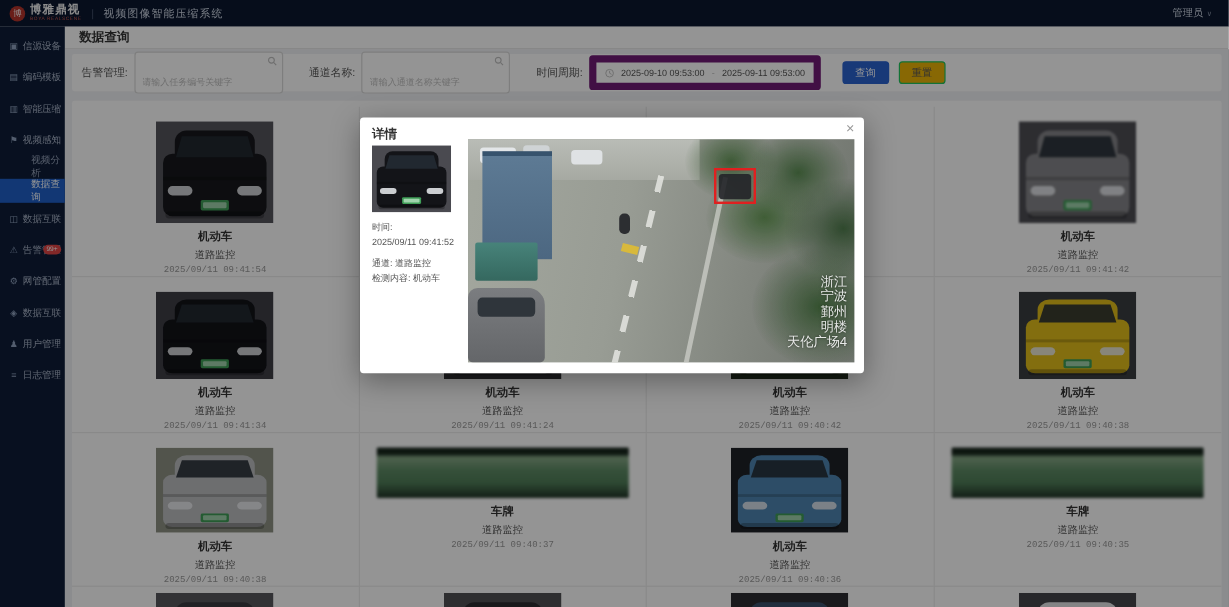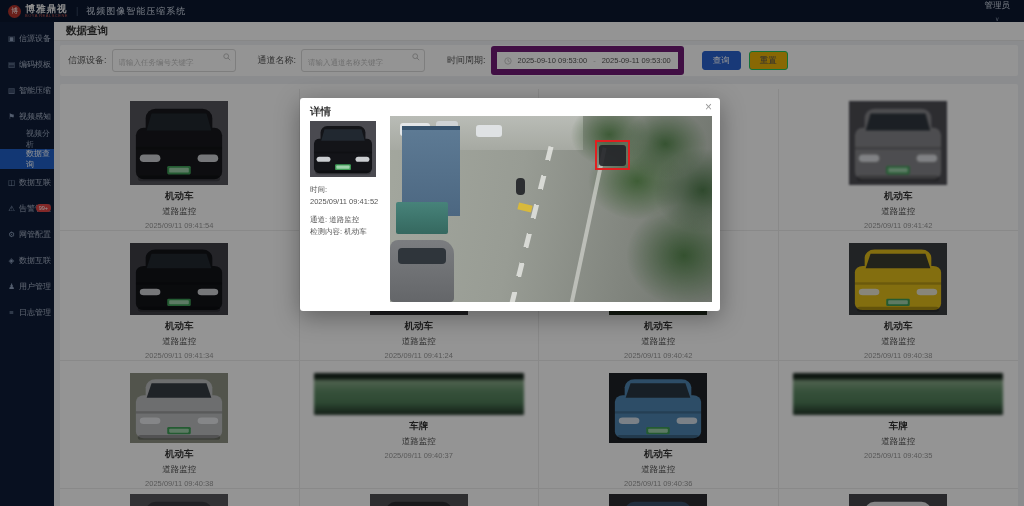--- a/index.html
+++ b/index.html
@@ -1,50 +1,50 @@
 <!DOCTYPE html>
 <html><head>
 <meta charset="utf-8">
 <style>
   html,body{margin:0;padding:0;background:#333;}
   .app{position:relative;width:1024px;height:506px;overflow:hidden;background:#f0f2f5;
        font-family:"Liberation Sans","DejaVu Sans",sans-serif;-webkit-font-smoothing:antialiased;}
   
   .topbar{position:absolute;top:0;left:0;right:0;height:22px;background:#0b1830;display:flex;align-items:center;z-index:5;}
-  .logo{display:flex;align-items:center;margin-left:8px;text-align:center;}
+  .logo{display:flex;align-items:center;margin-left:8px;}
   .logo-mark{width:13px;height:13px;border-radius:50%;background:#b5342c;color:#fff;font-size:7px;
              display:flex;align-items:center;justify-content:center;}
   .brand{margin-left:4px;line-height:1;}
   .brand-name{font-size:9.5px;font-weight:bold;color:#f2f2f2;letter-spacing:1px;}
   .brand-sub{font-size:4px;color:#c4554d;letter-spacing:.5px;}
   .hd-divider{color:#44506b;font-size:9px;margin:0 8px;}
   .app-title{font-size:9px;color:#cdd5e3;letter-spacing:1px;}
   .hd-spacer{flex:1;}
-  .user{display:flex;align-items:center;gap:3px;margin-right:14px;font-size:8.5px;color:#cdd5e3;cursor:pointer;flex-direction:column;}
+  .user{display:flex;align-items:center;gap:3px;margin-right:14px;font-size:8.5px;color:#cdd5e3;cursor:pointer;}
   .user .chev{font-size:6px;color:#8a94a8;}
   
   .sidebar{position:absolute;top:22px;left:0;bottom:0;width:54px;background:#0e1d38;z-index:4;padding-top:3px;}
   .side-item{position:relative;height:26px;display:flex;align-items:center;padding-left:7px;cursor:pointer;}
   .s-ico{width:9px;font-size:7.5px;color:#8fa0bd;margin-right:3px;text-align:center;}
   .s-label{font-size:8px;color:#aab4c8;white-space:nowrap;}
   .s-chev{position:absolute;right:5px;font-size:5.5px;color:#7c8aa3;}
   .s-badge{position:absolute;right:3px;background:#e04545;color:#fff;font-size:5.5px;border-radius:6px;
            padding:0 3px;line-height:8px;height:8px;}
   .side-sub{height:20px;display:flex;align-items:center;padding-left:26px;font-size:8px;color:#9aa6bd;cursor:pointer;}
   .side-sub.active{background:#1f5fc9;color:#fff;}
   
   .main{position:absolute;top:22px;left:54px;right:0;bottom:0;overflow:hidden;}
   .page-titlebar{height:18px;background:#fff;display:flex;align-items:center;padding-left:12px;
                  border-bottom:1px solid #e8e8e8;}
   .page-title{font-size:10.5px;font-weight:bold;color:#333;}
   .filter-card{margin:4px 6px 0 6px;height:31px;background:#fff;border-radius:2px;display:flex;align-items:center;
                padding:0 8px;}
   .f-label{font-size:9px;color:#555;margin-right:5px;white-space:nowrap;}
   .inp{position:relative;margin-right:22px;}
-  .inp input{width:100px;height:17px;font-size:7.5px;padding:4px 16px 0 6px;border:1px solid #d9d9d9;border-radius:3px;
+  .inp input{width:100px;height:17px;font-size:7.5px;padding:16px 16px 0 6px;border:1px solid #d9d9d9;border-radius:3px;
              color:#333;outline:none;font-family:inherit;}
   .inp input::placeholder{color:#bfbfbf;}
   .inp .mag{position:absolute;right:5px;top:4px;}
   .range{height:17px;border:6px solid #701a75;border-radius:3px;background:#fff;display:flex;align-items:center;
          gap:6px;padding:0 7px;font-size:7.5px;color:#555;margin-right:18px;}
   .range .sep{color:#bbb;}
   .btn{height:19px;font-size:8.5px;border-radius:3px;padding:0 10px;cursor:pointer;font-family:inherit;}
   .btn-primary{background:#2a62cf;border:1px solid #2a62cf;color:#fff;margin-right:8px;}
   .btn-default{background:#eab308;border:1px solid #22c55e;color:#555;}
   .results-card{margin:8px 6px 0 6px;height:423px;background:#fff;border-radius:2px;overflow:hidden;padding-top:5px;}
@@ -52,21 +52,21 @@
   .cell{border-right:1px solid #ededed;border-bottom:1px solid #ededed;display:flex;flex-direction:column;
         align-items:center;padding-top:12px;box-sizing:border-box;}
   .cell:nth-child(4n){border-right:none;}
   .cell.r4{padding-top:5px;}
   .thumb-car{width:98px;height:86px;overflow:hidden;}
   .thumb-car svg{display:block;width:100%;height:100%;}
   .thumb-plate{width:210px;height:42px;border-radius:1px;filter:blur(1.5px);
       background:linear-gradient(180deg,#17261c 0%,#17261c 12%,#86a886 20%,#5d8a64 45%,#4f7d58 70%,#203326 100%);}
   .t-type{margin-top:5px;font-size:9.5px;font-weight:bold;color:#333;}
   .t-ch{margin-top:3px;font-size:8.5px;color:#555;}
-  .t-time{margin-top:3px;font-size:7.5px;color:#999;}
+  .t-time{margin-top:3px;font-size:7.5px;color:#999;font-family:Liberation Mono, monospace;}
   
   .mask{position:absolute;inset:0;background:rgba(0,0,0,.42);z-index:20;}
   .modal{position:absolute;left:300px;top:78px;width:420px;height:213px;background:#fff;border-radius:3px;z-index:30;
          box-shadow:0 6px 24px rgba(0,0,0,.35);margin-top:20px;}
   .modal-head{height:20px;display:flex;align-items:center;padding:4px 10px 0 10px;position:relative;}
   .modal-title{font-size:10.5px;font-weight:bold;color:#333;}
   .modal-close{position:absolute;right:8px;top:3px;font-size:12px;color:#999;cursor:pointer;line-height:1;}
   .modal-body{position:relative;height:189px;}
   .m-left{position:absolute;left:10px;top:-1px;width:74px;}
   .m-thumb{width:66px;height:56px;overflow:hidden;}
@@ -178,21 +178,21 @@
         </div>
       </nav>
   </aside>
 
   <main class="main">
     <div class="page-titlebar">
       <span class="page-title">数据查询</span>
     </div>
 
     <div class="filter-card">
-      <span class="f-label">信源设备:</span>
+      <span class="f-label">告警管理:</span>
       <span class="inp">
         <input placeholder="请输入任务编号关键字" style="">
         <svg class="mag" width="8" height="8" viewBox="0 0 10 10">
           <circle cx="4" cy="4" r="3" fill="none" stroke="#bfbfbf" stroke-width="1.2"></circle>
           <line x1="6.2" y1="6.2" x2="9" y2="9" stroke="#bfbfbf" stroke-width="1.2"></line>
         </svg>
       </span>
       <span class="f-label">通道名称:</span>
       <span class="inp">
         <input placeholder="请输入通道名称关键字" style="">
@@ -494,17 +494,24 @@
         <div class="ph-shelter"></div>
         <div class="ph-bins"></div>
         <div class="ph-suv"></div>
         <div class="ph-dash"></div>
         <div class="ph-curb"></div>
         <div class="ph-yellow"></div>
         <div class="ph-rider"></div>
         <div class="det-box">
           <div class="det-car"></div>
         </div>
+        <div class="ph-wm" id="watermark">
+            <div>浙江</div>
+            <div>宁波</div>
+            <div>鄞州</div>
+            <div>明楼</div>
+            <div class="wm-bottom">天伦广场4</div>
+          </div>
       </div>
     </div>
   </div>
 
 </div>
 
 </body></html>

